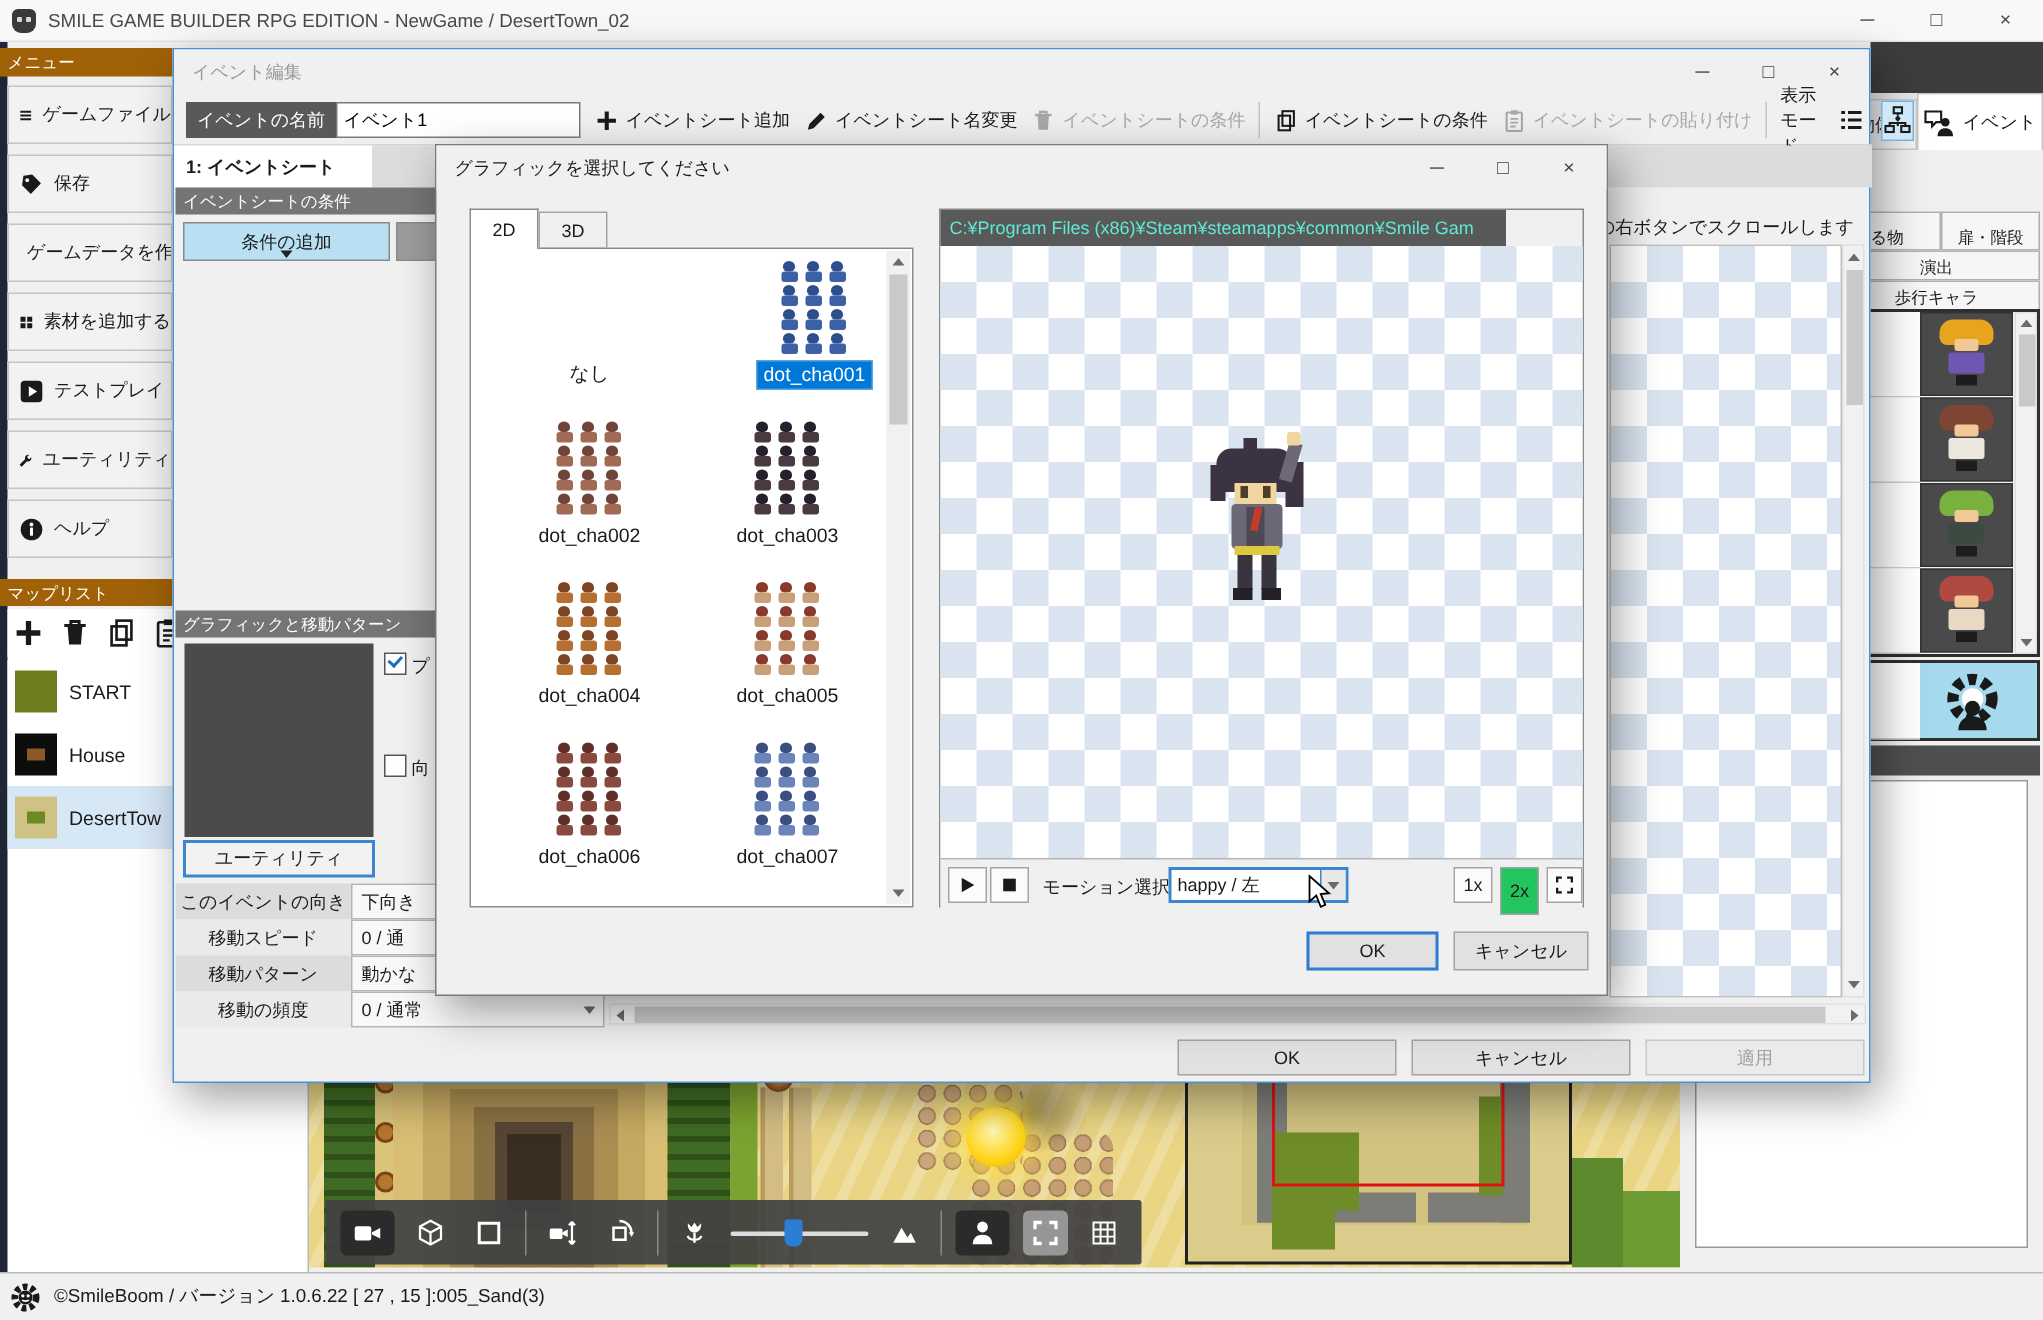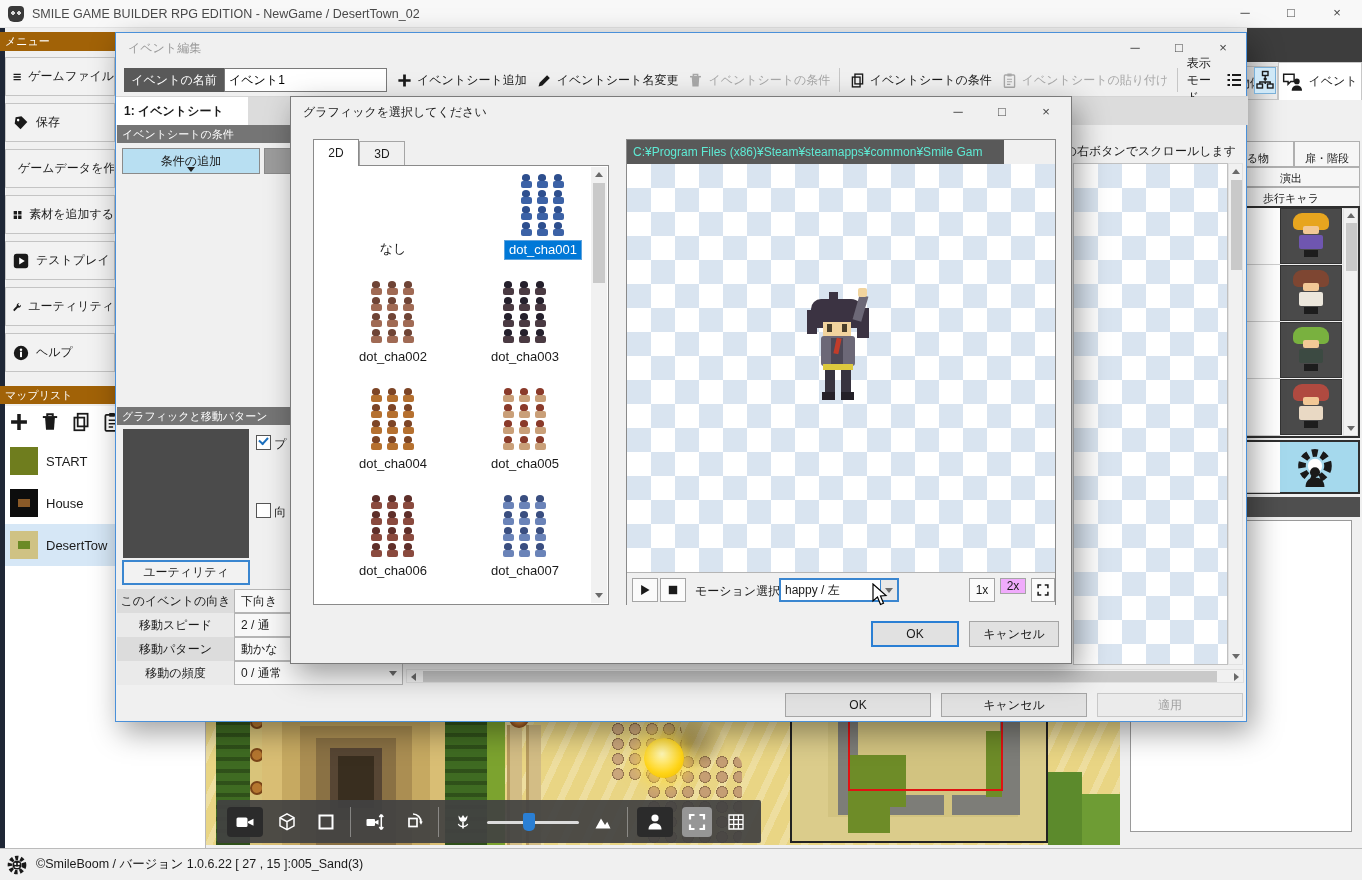--- a/index.html
+++ b/index.html
@@ -504,21 +504,21 @@
         <div class="prop-row" style="top: 556px;">
           <div class="prop-label" style="background:#dcdcdc">このイベントの向き</div>
           <div class="prop-val">
             <span>下向き</span>
             <i class="tri dn" style="right:5px;top:9px"></i>
           </div>
         </div>
         <div class="prop-row" style="top: 580px;">
           <div class="prop-label" style="background:#eaeaea">移動スピード</div>
           <div class="prop-val">
-            <span>2 / 通</span>
+            <span>0 / 通</span>
             <i class="tri dn" style="right:5px;top:9px"></i>
           </div>
         </div>
         <div class="prop-row" style="top: 604px;">
           <div class="prop-label" style="background:#dcdcdc">移動パターン</div>
           <div class="prop-val">
             <span>動かな</span>
             <i class="tri dn" style="right:5px;top:9px"></i>
           </div>
         </div>
@@ -974,21 +974,21 @@
         <span class="abs" style="left:68px;top:10px;font-size:12px"><span>モーション選択</span></span>
         <div class="abs" style="left:152px;top:5px;width:120px;height:24px;background:#fff;border:2px solid #3a86d0;display:flex;align-items:center;box-sizing:border-box">
           <span style="margin-left:4px;font-size:12px">happy / 左</span>
           <span class="abs" style="right:0;top:0;width:17px;height:20px;background:#e8e8e8;border-left:1px solid #3a86d0">
             <i class="tri dn" style="left:4px;top:8px"></i>
           </span>
         </div>
         <div class="btn abs" style="left:342px;top:5px;width:26px;height:24px;background:#fbfbfb">
             <span>1x</span>
           </div>
-        <div class="btn abs" style="left:373px;top:5px;width:26px;height:16px;background:#f0abfc">
+        <div class="btn abs" style="left:373px;top:5px;width:26px;height:32px;background:#22c55e">
             <span>2x</span>
           </div>
         <div class="btn abs" style="left:404px;top:5px;width:24px;height:24px;background:#fbfbfb" id="fit-btn">
             <svg class="ic" width="14" height="14" viewBox="0 0 20 20">
               <path d="M3 7.5V3h4.5M12.5 3H17v4.5M17 12.5V17h-4.5M7.5 17H3v-4.5" class="s" stroke-width="2.2"></path>
             </svg>
           </div>
       </div>
     </div>
 

